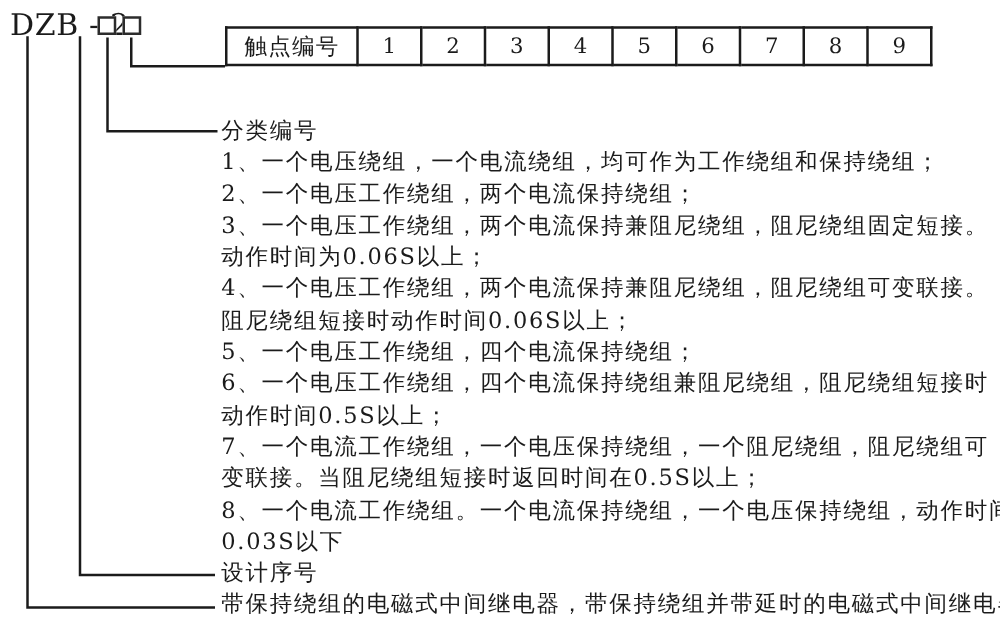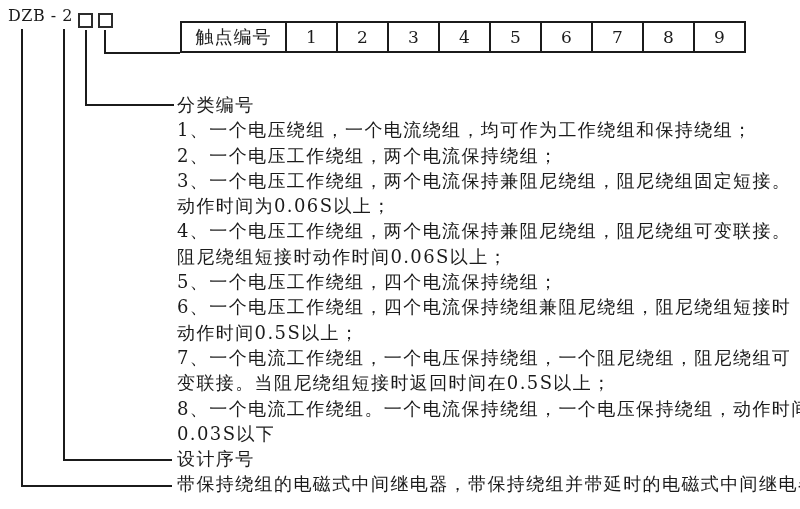--- a/index.html
+++ b/index.html
@@ -13,21 +13,21 @@
     height: 509px;
     background: #ffffff;
     overflow: hidden;
     font-family: "DejaVu Serif", "Liberation Serif", serif;
     color: #1b1b1b;
   }
   .model-code {
     position: absolute;
     left: 8px;
     top: 6px;
-    font-size: 16px;
+    font-size: 24px;
     letter-spacing: 0.5px;
     white-space: nowrap;
     color: #1b1b1b;
   }
   .code-box {
     position: absolute;
     top: 13px;
     width: 15px;
     height: 15px;
     border: 2px solid #2c2c2c;

